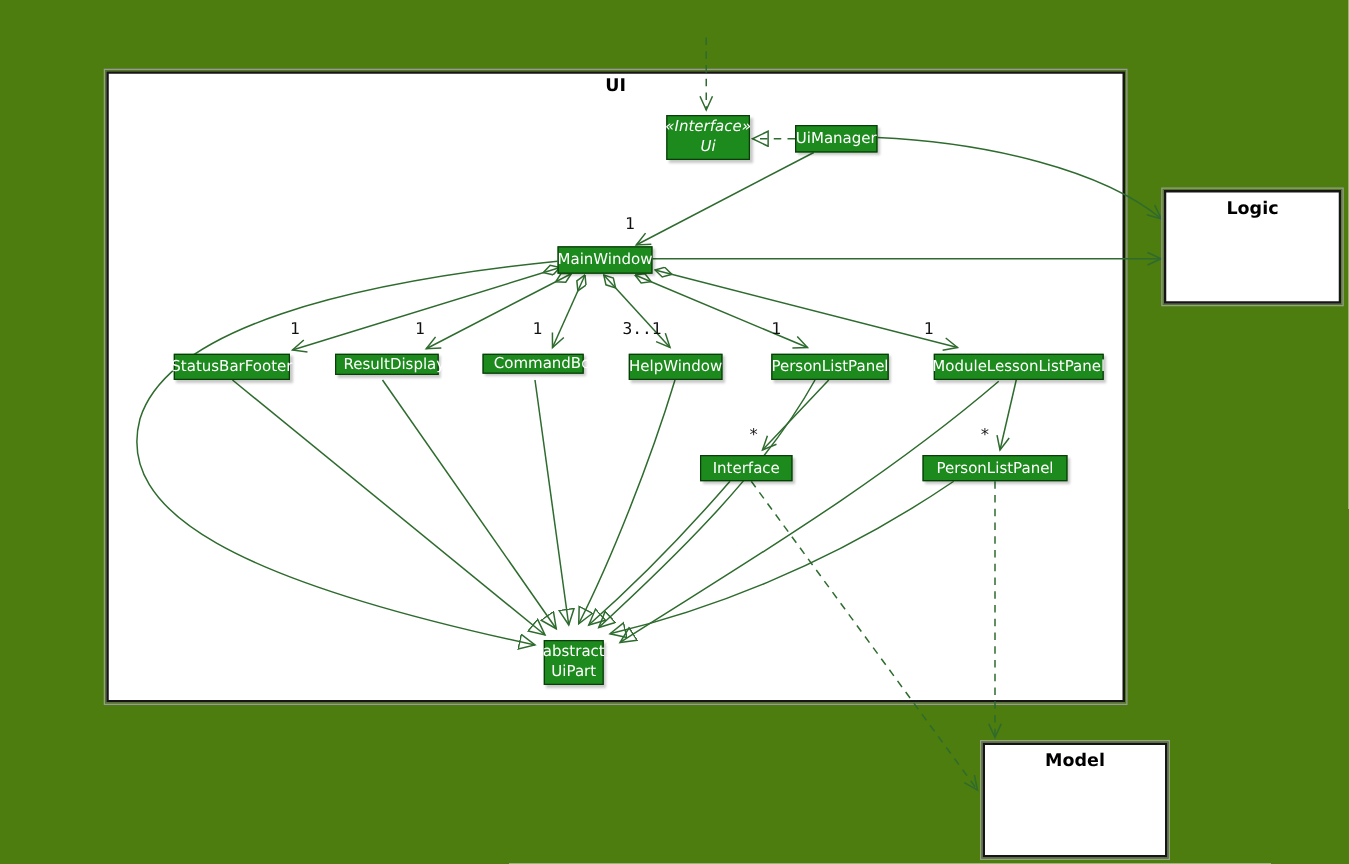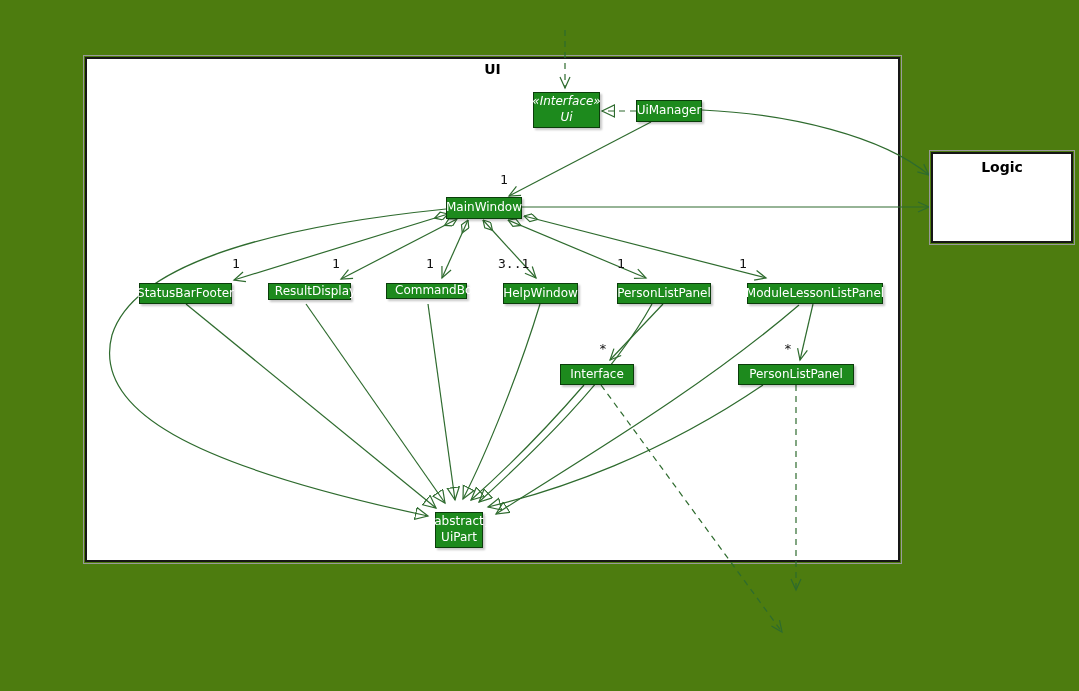--- a/index.html
+++ b/index.html
@@ -94,20 +94,23 @@
     <path d="M540,304 C520,370 488,450 463,499" marker-end="url(#triHollow)"></path>
     <path d="M584,385 C545,430 505,470 471,500" marker-end="url(#triHollow)"></path>
     <path d="M652,304 C610,380 530,455 479,502" marker-end="url(#triHollow)"></path>
     <path d="M763,385 C660,455 560,490 488,507" marker-end="url(#triHollow)"></path>
     <path d="M799,305 C700,390 580,460 496,514" marker-end="url(#triHollow)"></path>
   </svg>
 
   <div class="pkg" style="left:931px; top:152px; width:142px; height:91px;">
     <span class="pkg-label">Logic</span>
   </div>
+  <div class="pkg" style="left:786px; top:594px; width:148px; height:92px;">
+    <span class="pkg-label">Model</span>
+  </div>
 
   <div class="cls italic" style="left:533px; top:92px; width:67px; height:36px;">
     <span class="stereo">«Interface»</span>
     <span>Ui</span>
   </div>
 
   <div class="cls" style="left:636px; top:100px; width:66px; height:22px;text-align:center;">
     <span>UiManager</span>
   </div>
 

